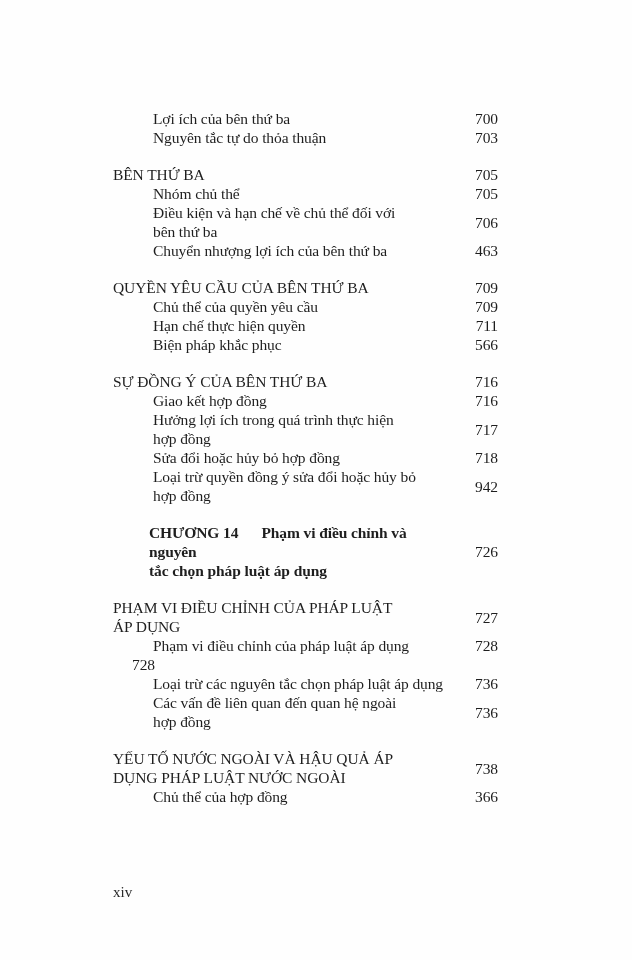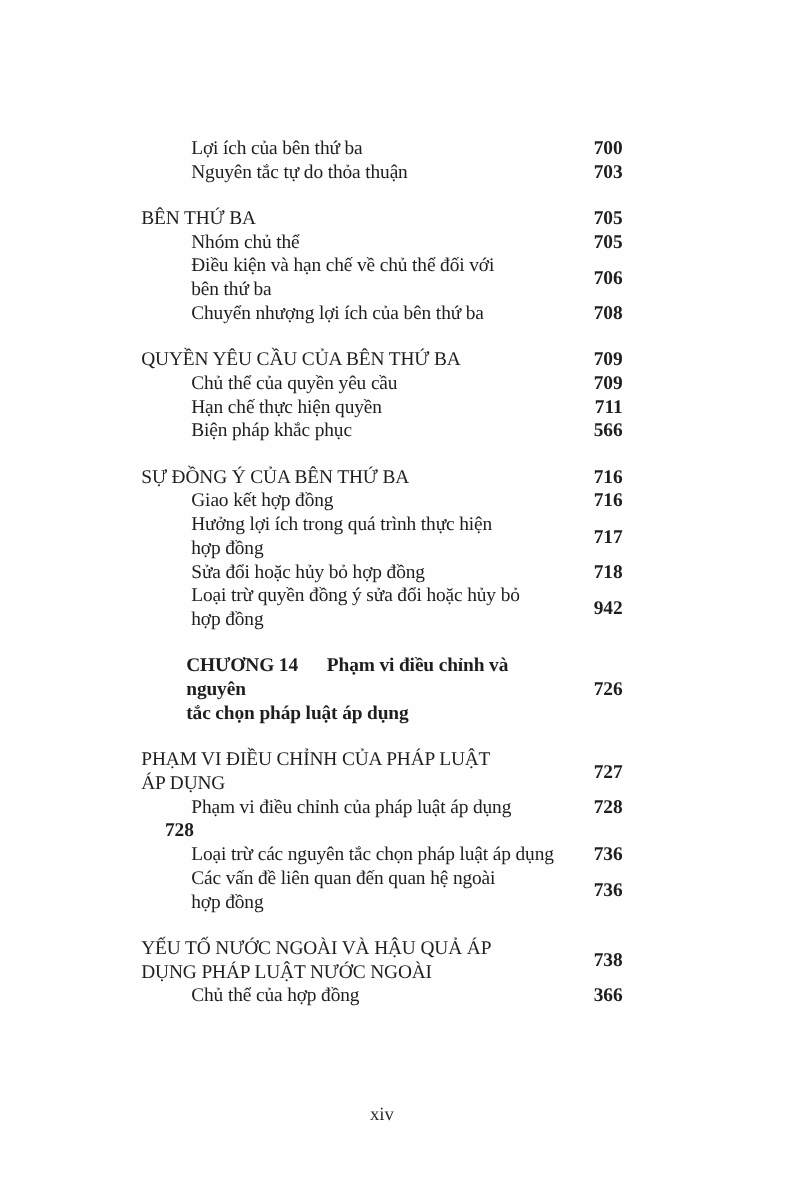--- a/index.html
+++ b/index.html
@@ -41,28 +41,28 @@
     white-space: pre-line;
     padding-right: 6px;
   }
   .row.sub .txt {
     padding-left: 40px;
   }
   .num {
     flex: 0 0 42px;
     width: 42px;
     text-align: right;
-    font-weight: bold;
+    font-weight: normal;
   }
   .footer {
     position: absolute;
     left: 113px;
     top: 884px;
     width: 385px;
-    text-align: center;
+    text-align: left;
     font-size: 15px;
     color: #2a2a2a;
   }
 </style>
 </head>
 <body>
 
 <div class="page">
   <div class="toc" id="toc-list">
       <div class="row sub">
@@ -81,21 +81,21 @@
     <div class="txt">Nhóm chủ thể</div>
     <div class="num">705</div>
   </div>
       <div class="row sub">
     <div class="txt">Điều kiện và hạn chế về chủ thể đối với
 bên thứ ba</div>
     <div class="num">706</div>
   </div>
       <div class="row sub">
     <div class="txt">Chuyển nhượng lợi ích của bên thứ ba</div>
-    <div class="num">708</div>
+    <div class="num">463</div>
   </div>
       <div class="row heading">
     <div class="txt">QUYỀN YÊU CẦU CỦA BÊN THỨ BA</div>
     <div class="num">709</div>
   </div>
       <div class="row sub">
     <div class="txt">Chủ thể của quyền yêu cầu</div>
     <div class="num">709</div>
   </div>
       <div class="row sub">

